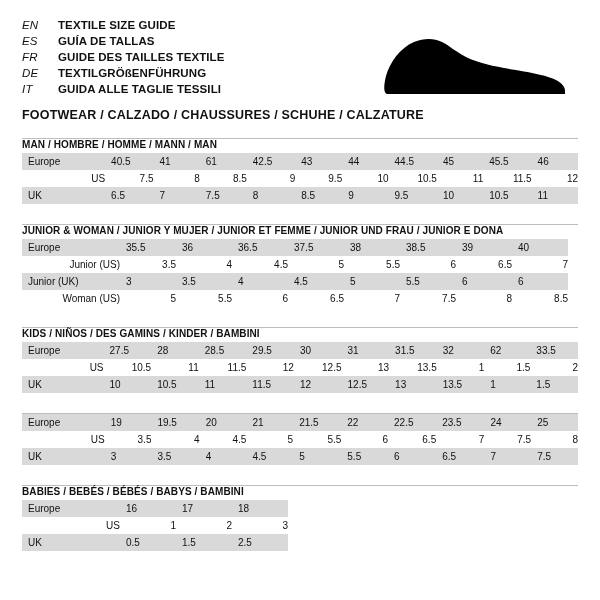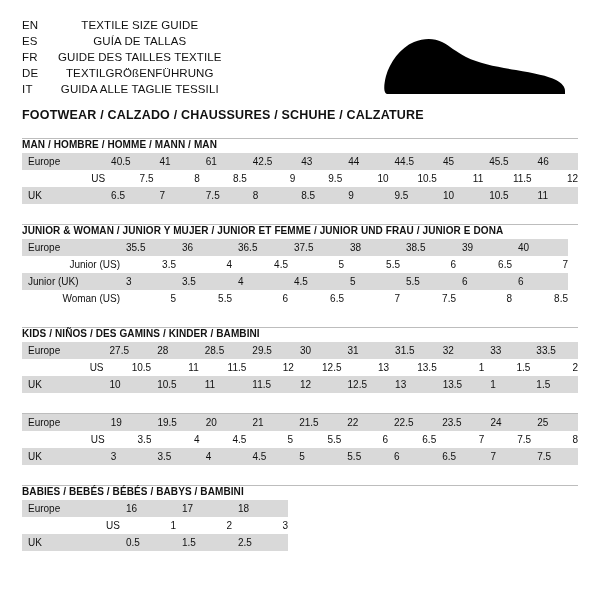--- a/index.html
+++ b/index.html
@@ -35,25 +35,25 @@
   .lang-table td {
     padding: 0 0 1.5px 0;
     vertical-align: top;
     line-height: 14.5px;
     white-space: nowrap;
   }
   .lang-code {
     width: 36px;
     font-weight: normal;
     letter-spacing: 0.2px;
+    font-style: italic;
   }
   .lang-name {
-    font-weight: normal;
+    font-weight: bold;
     letter-spacing: 0.1px;
-    text-align: center;
   }
   .shoe-wrap {
     position: absolute;
     right: 2px;
     top: 14px;
     width: 200px;
     height: 70px;
   }
   .shoe-wrap svg { display: block; }
 
@@ -263,21 +263,21 @@
             <tr class="shaded">
               <td class="label">Europe</td>
               <td class="val">27.5</td>
               <td class="val">28</td>
               <td class="val">28.5</td>
               <td class="val">29.5</td>
               <td class="val">30</td>
               <td class="val">31</td>
               <td class="val">31.5</td>
               <td class="val">32</td>
-              <td class="val">33</td>
+              <td class="val">62</td>
               <td class="val">33.5</td>
             </tr>
             <tr class="plain">
               <td class="label">US</td>
               <td class="val">10.5</td>
               <td class="val">11</td>
               <td class="val">11.5</td>
               <td class="val">12</td>
               <td class="val">12.5</td>
               <td class="val">13</td>

